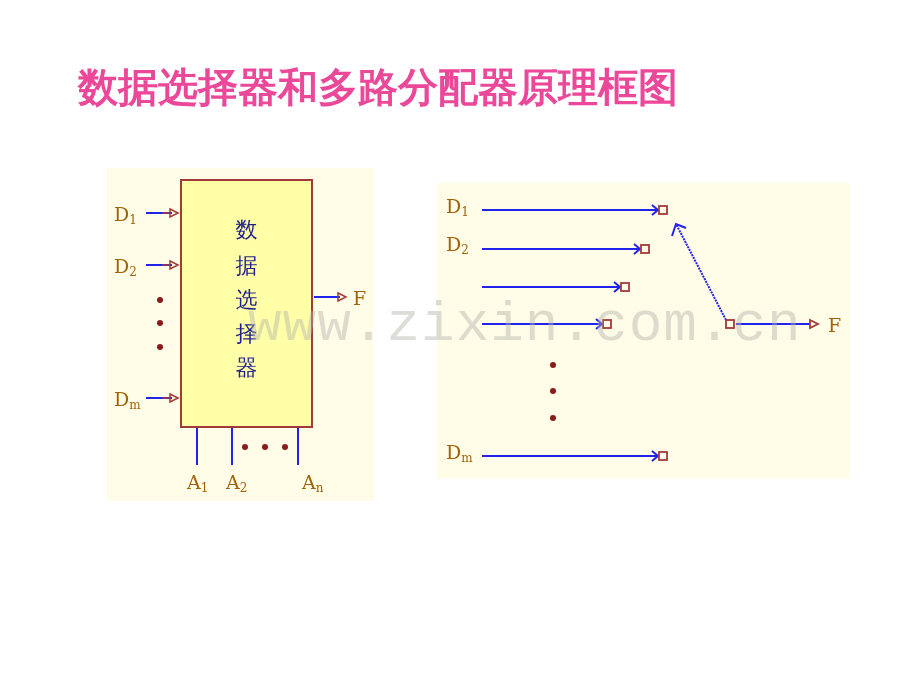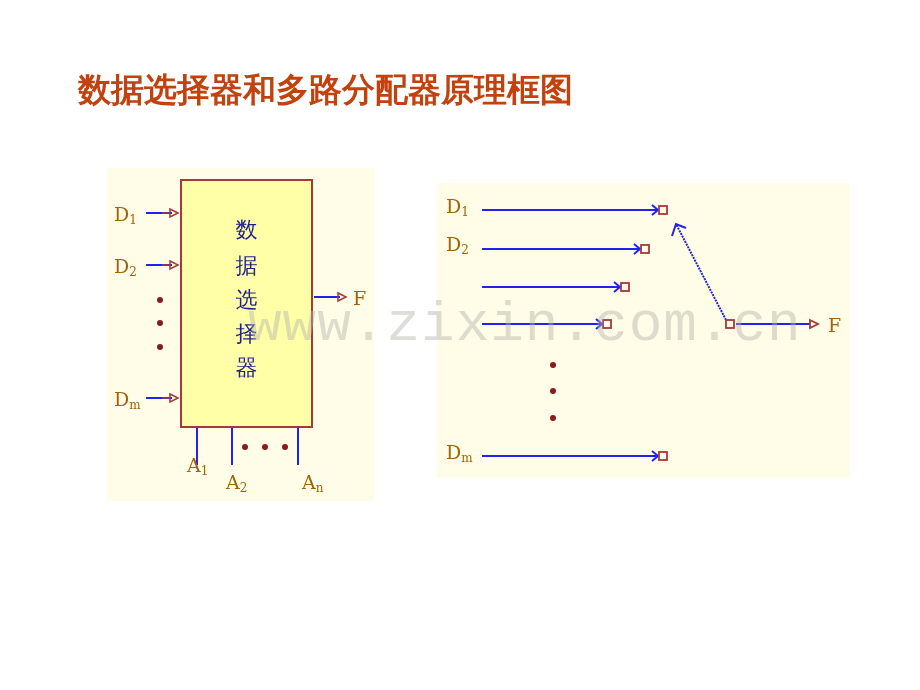--- a/index.html
+++ b/index.html
@@ -2,22 +2,22 @@
 <html><head>
 <meta charset="utf-8">
 <style>
   html, body { margin: 0; padding: 0; }
   body {
     width: 920px; height: 690px; background: #ffffff;
     position: relative; overflow: hidden;
     font-family: "DejaVu Sans", sans-serif;
   }
   .title {
-    position: absolute; left: 78px; top: 68px;
-    font-size: 33px; color: #c2410c; font-weight: bold; letter-spacing: 0px;
+    position: absolute; left: 78px; top: 60px;
+    font-size: 40px; color: #ec4899; font-weight: bold; letter-spacing: 0px;
     font-family: "DejaVu Sans", sans-serif;
   }
   .panel { position: absolute; background: #fffde8; }
   #panel-left { left: 107px; top: 168px; width: 267px; height: 333px; }
   #panel-right { left: 437px; top: 183px; width: 413px; height: 295px; }
   .box {
     position: absolute; left: 180px; top: 179px; width: 133px; height: 249px;
     background: #ffffa8; border: 2px solid #a33a3a; box-sizing: border-box;
   }
   .box-char {
@@ -107,21 +107,21 @@
     <rect x="659" y="452" width="8" height="8"></rect>
     <rect x="726" y="320" width="8" height="8"></rect>
     <path d="M810 320 L818 324 L810 328 Z" fill="none"></path>
   </g>
 </svg>
 
 <div class="lbl" style="left:114px;top:205px"><span>D</span><sub>1</sub></div>
 <div class="lbl" style="left:114px;top:257px"><span>D</span><sub>2</sub></div>
 <div class="lbl" style="left:114px;top:390px"><span>D</span><sub>m</sub></div>
 <div class="lbl" style="left:353px;top:289px">F</div>
-<div class="lbl" style="left:187px;top:456px"><span>A</span><sub>1</sub></div>
+<div class="lbl" style="left:187px;top:473px"><span>A</span><sub>1</sub></div>
 <div class="lbl" style="left:226px;top:473px"><span>A</span><sub>2</sub></div>
 <div class="lbl" style="left:302px;top:473px"><span>A</span><sub>n</sub></div>
 
 <div class="lbl" style="left:446px;top:197px"><span>D</span><sub>1</sub></div>
 <div class="lbl" style="left:446px;top:235px"><span>D</span><sub>2</sub></div>
 <div class="lbl" style="left:446px;top:443px"><span>D</span><sub>m</sub></div>
 <div class="lbl" style="left:828px;top:316px">F</div>
 
 <div class="watermark">www.zixin.com.cn</div>
 

